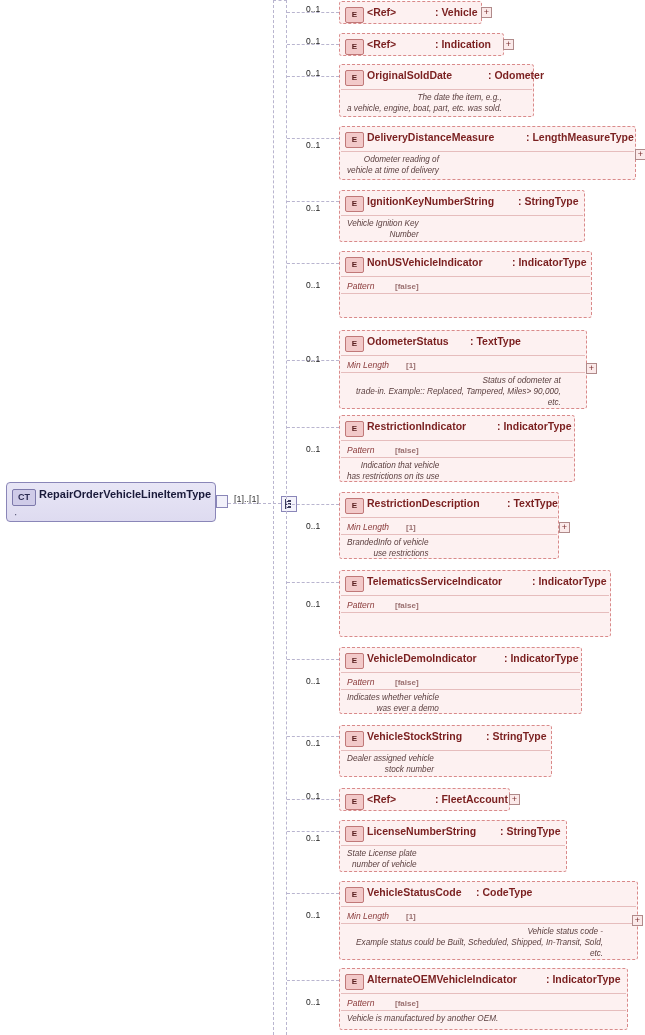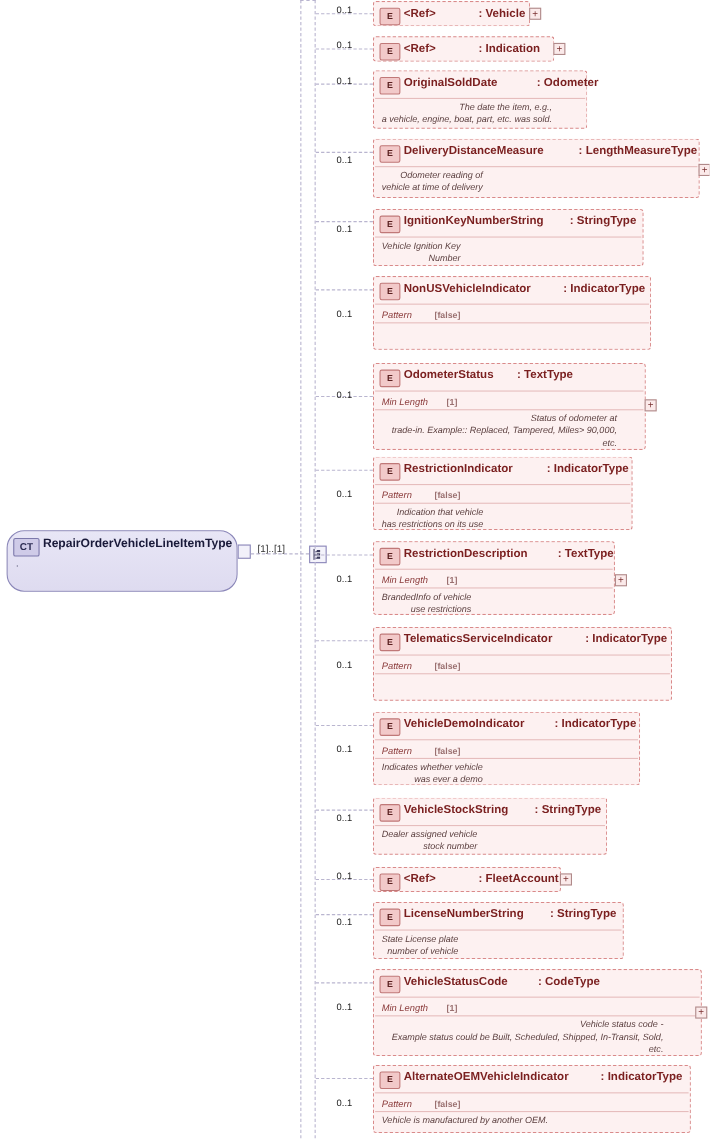--- a/index.html
+++ b/index.html
@@ -19,24 +19,24 @@
     width: 645px;
     height: 1035px;
   }
 
   
   .root-box {
     position: absolute;
     left: 6px;
     top: 482px;
     width: 210px;
-    height: 56px;
+    height: 40px;
     background: linear-gradient(180deg, #e8e6f6 0%, #dedbf0 100%);
     border: 1px solid #8a86b8;
-    border-radius: 16px;
+    border-radius: 4px;
     box-sizing: border-box;
   }
   .root-box .ct-badge {
     position: absolute;
     left: 5px;
     top: 6px;
     width: 22px;
     height: 15px;
     background: #cfcbe8;
     border: 1px solid #7d79ab;
@@ -404,21 +404,21 @@
     <div class="sep" style="top:24px;"></div>
     <div class="doc" style="top:27px;">State License plate
 number of vehicle</div>
   </div>
 
   <div class="conn" style="left:287px; top:893px; width:52px;"></div>
   <div class="card" style="left:306px; top:910px;">0..1</div>
   <div class="node" style="left:339px; top:881px; width:299px; height:79px;">
     <div class="ebadge">E</div>
     <div class="title">VehicleStatusCode</div>
-    <div class="title" style="left:149px;">: CodeType</div>
+    <div class="title" style="left:136px;">: CodeType</div>
     <div class="sep" style="top:24px;"></div>
     <div class="facet" style="left:7px; top:29px;">Min Length</div>
     <div class="facetval" style="left:66px; top:30px;">[1]</div>
     <div class="sep" style="top:41px;"></div>
     <div class="doc" style="top:44px;">Vehicle status code -
     Example status could be Built, Scheduled, Shipped, In-Transit, Sold,
 etc.</div>
   </div>
   <div class="plus" style="left:632px; top:915px;"></div>
 

